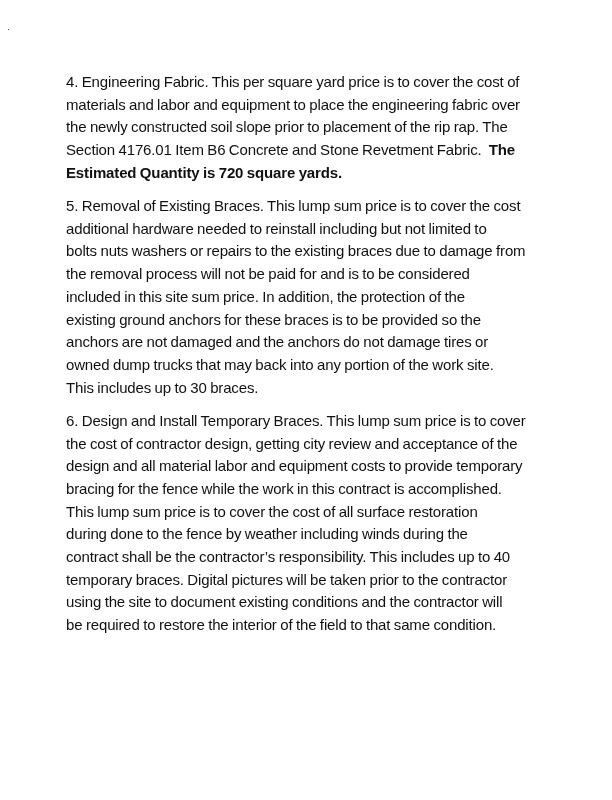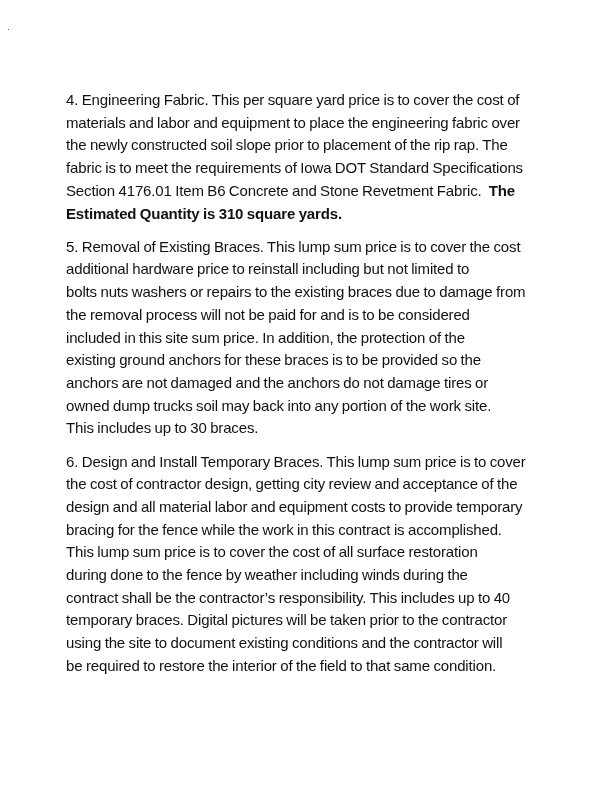--- a/index.html
+++ b/index.html
@@ -19,21 +19,21 @@
       position: absolute;
       left: 8px;
       top: 29px;
       width: 1px;
       height: 1px;
       background: #555;
     }
     .page {
       position: absolute;
       left: 66px;
-      top: 89px;
+      top: 71px;
       width: 500px;
     }
     .para {
       font-size: 15px;
       line-height: 22.7px;
       margin: 0 0 10.5px 0;
       letter-spacing: -0.15px;
       word-spacing: -0.5px;
     }
     .line {
@@ -48,34 +48,33 @@
 <body>
 
 <div class="speck"></div>
 
 <div class="page">
 
   <p class="para">
     <span class="line">4.  Engineering Fabric.  This per square yard price is to cover the cost of</span>
     <span class="line">materials and labor and equipment to place the engineering fabric over</span>
     <span class="line">the newly constructed soil slope prior to placement of the rip rap.  The</span>
-    <span class="line">fabric is to meet the requirements of Iowa DOT Standard Specifications</span>
     <span class="line"><span>Section 4176.01 Item B6 Concrete and Stone Revetment Fabric.</span>&nbsp;&nbsp;<span class="bold">The</span></span>
-    <span class="line bold">Estimated Quantity is 310 square yards.</span>
+    <span class="line bold">Estimated Quantity is 720 square yards.</span>
   </p>
 
   <p class="para">
     <span class="line">5.  Removal of Existing Braces.  This lump sum price is to cover the cost</span>
-    <span class="line">additional hardware price to reinstall including but not limited to</span>
+    <span class="line">additional hardware needed to reinstall including but not limited to</span>
     <span class="line">bolts nuts washers or repairs to the existing braces due to damage from</span>
     <span class="line">the removal process will not be paid for and is to be considered</span>
     <span class="line">included in this site sum price.  In addition, the protection of the</span>
     <span class="line">existing ground anchors for these braces is to be provided so the</span>
     <span class="line">anchors are not damaged and the anchors do not damage tires or</span>
-    <span class="line">owned dump trucks soil may back into any portion of the work site.</span>
+    <span class="line">owned dump trucks that may back into any portion of the work site.</span>
     <span class="line">This includes up to 30 braces.</span>
   </p>
 
   <p class="para">
     <span class="line">6.  Design and Install Temporary Braces.  This lump sum price is to cover</span>
     <span class="line">the cost of contractor design, getting city review and acceptance of the</span>
     <span class="line">design and all material labor and equipment costs to provide temporary</span>
     <span class="line">bracing for the fence while the work in this contract is accomplished.</span>
     <span class="line">This lump sum price is to cover the cost of all surface restoration</span>
     <span class="line">during done to the fence by weather including winds during the</span>

